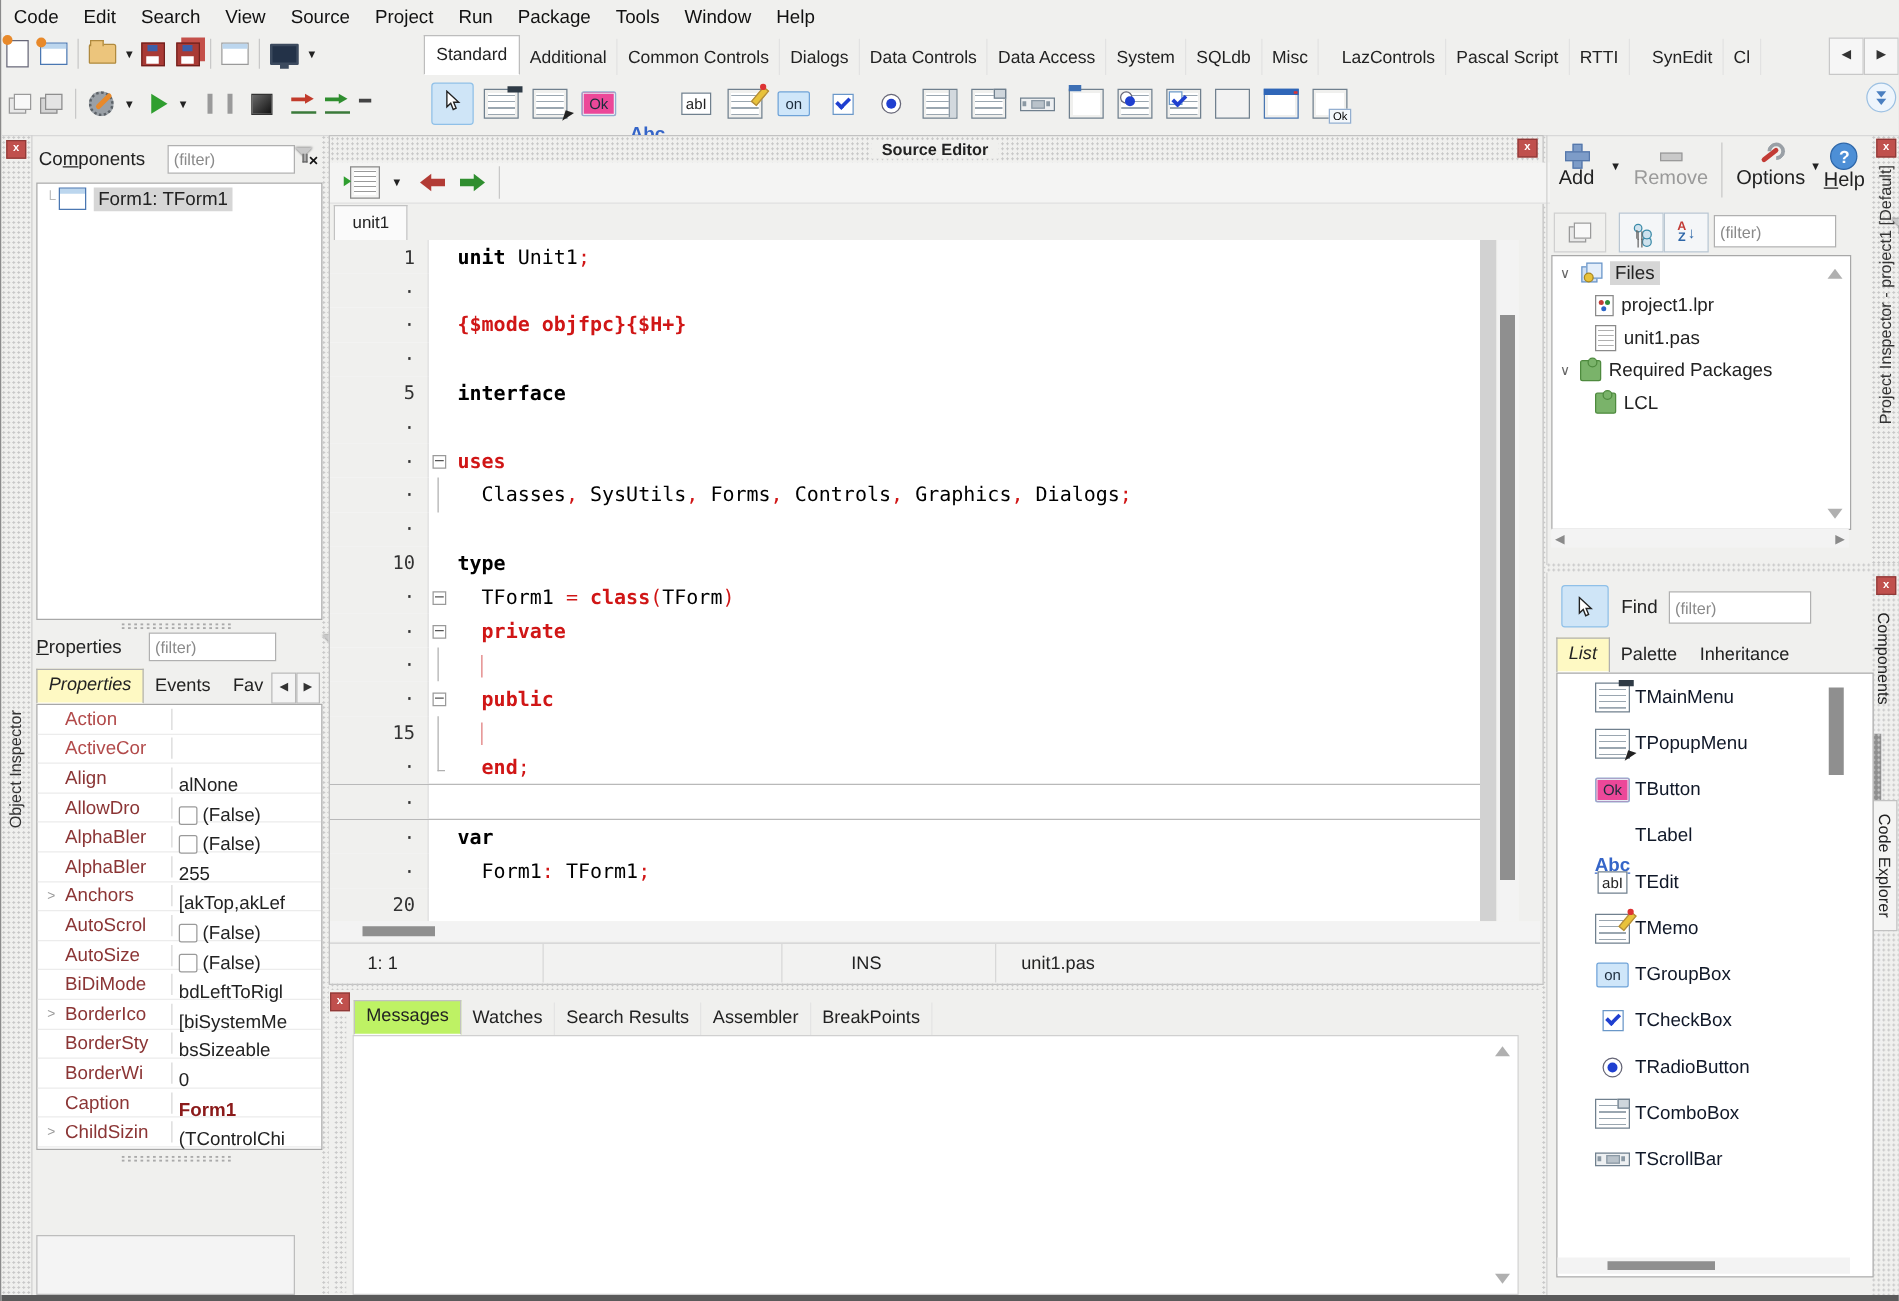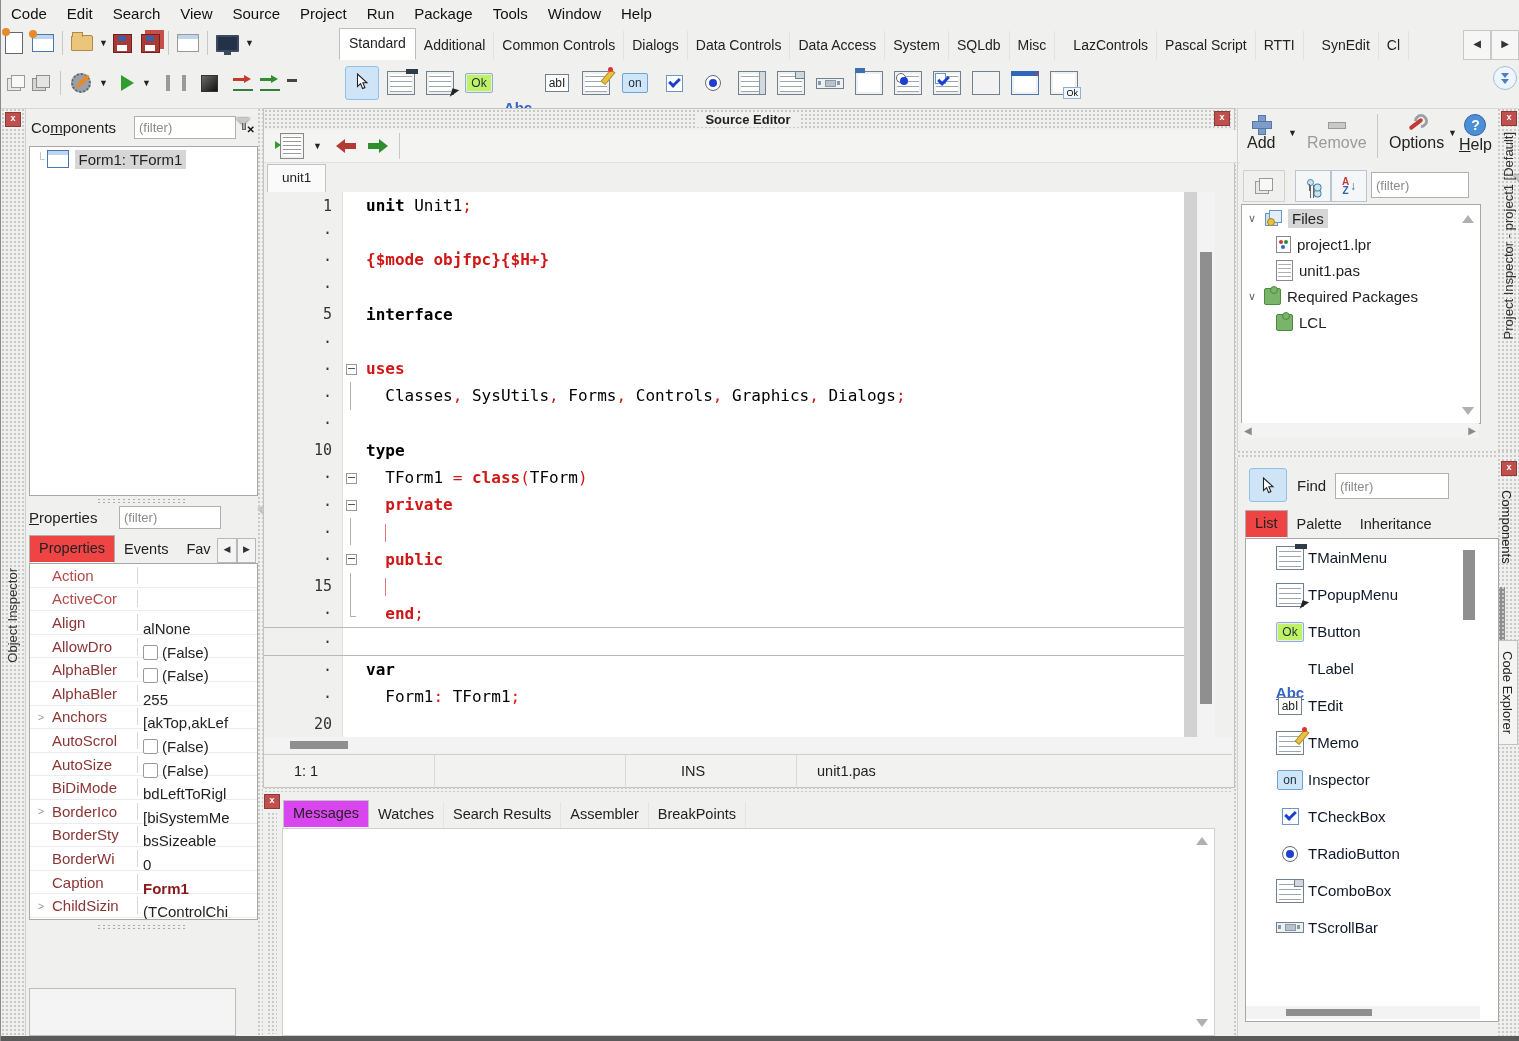--- a/index.html
+++ b/index.html
@@ -56,21 +56,21 @@
   .bigarrow::after{content:"";position:absolute;left:0;top:0;border-top:7px solid transparent;border-bottom:7px solid transparent;border-right:9px solid var(--c);}
   .bigarrow.right::before{left:2px;}
   .bigarrow.right::after{left:auto;right:0;border-right:none;border-left:9px solid var(--c);}
   .jumpic{width:18px;height:20px;background:#fff;border:1px solid #888;background-image:repeating-linear-gradient(#fff 0 3px,#9a9a9a 3px 4px);background-clip:content-box;padding:2px;}
   .jumpic::before{content:"";position:absolute;left:-6px;top:7px;border-top:4px solid transparent;border-bottom:4px solid transparent;border-left:6px solid #2f9e2f;}
   
   .ic{position:relative;display:inline-block;width:22px;height:18px;background:#fff;border:1px solid #70808e;background-image:repeating-linear-gradient(transparent 0 4px,#9aa6b0 4px 5px);background-clip:content-box;padding:2px;}
   .ic-main-menu::before{content:"";position:absolute;right:-4px;top:-3px;width:12px;height:5px;background:#2f3b46;}
   .ic-popup-menu::after{content:"";position:absolute;right:-5px;bottom:-4px;border-top:9px solid #222;border-right:7px solid transparent;transform:rotate(18deg);}
   .tic{display:inline-block;font-size:12px;line-height:1;}
-  .tic-button{border:1px solid #93aecf;background:#bef264;border-radius:2px;padding:3px 5px;color:#1c2c3c;box-shadow:0 0 0 1px #e4ecf4 inset;}
+  .tic-button{border:1px solid #93aecf;background:#ec4899;border-radius:2px;padding:3px 5px;color:#1c2c3c;box-shadow:0 0 0 1px #e4ecf4 inset;}
   .tic-label{color:#3565c8;text-decoration:underline;font-weight:bold;font-size:15px;margin-top:48px;}
   .tic-edit{border:1px solid #70808e;background:#fff;padding:2px 3px;color:#222;}
   .tic-toggle{border:1px solid #6fa3d8;background:#cfe6f9;border-radius:2px;padding:3px 5px;color:#1c2c3c;}
   .ic-check{width:15px;height:15px;background:#fff;border:1px solid #6a97c8;padding:0;background-image:none;}
   .ic-check::after{content:"";position:absolute;left:2px;top:2px;width:8px;height:4px;border-left:3px solid #1f3fd0;border-bottom:3px solid #1f3fd0;transform:rotate(-45deg);}
   .ic-radio{width:14px;height:14px;border-radius:50%;border:1px solid #667;background:#fff;padding:0;background-image:none;}
   .ic-radio::after{content:"";position:absolute;left:3px;top:3px;width:8px;height:8px;background:#1f3fd0;border-radius:50%;}
   .ic-list-box::after{content:"";position:absolute;right:0;top:0;bottom:0;width:5px;background:#d3d9de;border-left:1px solid #8a98a4;}
   .ic-combo-box::before{content:"";position:absolute;right:-1px;top:-1px;width:8px;height:6px;background:#cfd6dc;border:1px solid #70808e;}
   .ic-scroll{width:26px;height:9px;padding:0;background:#eef0f2;background-image:none;}
@@ -103,21 +103,21 @@
   #oi-strip{left:0;top:108px;width:24px;height:928px;border-right:1px solid #d0d0d0;}
   .hlabel{font-size:15px;color:#222;}
   .key{text-decoration:underline;}
   #oi-tree{left:28px;top:146px;width:227px;height:348px;border:1px solid #a8a8a8;background:#fff;}
   .treerow{display:flex;align-items:center;height:24px;padding-left:6px;font-size:15px;color:#222;}
   .connector{color:#b9b9b9;font-size:12px;margin-right:2px;}
   .selbg{background:#d6d6d6;padding:1px 4px;}
   .splitdots{height:6px;width:90px;background-image:radial-gradient(#aaa 1px,transparent 1px);background-size:5px 3px;}
   #oi-tabs{left:28px;top:536px;width:227px;height:27px;display:flex;font-size:14.5px;color:#222;align-items:flex-end;}
   .oitab{padding:4px 9px 6px;}
-  .oitab.active{background:#ef4444;border:1px solid #b0b0b0;border-bottom:1px solid #fff;}
+  .oitab.active{background:#fef9c3;border:1px solid #b0b0b0;border-bottom:1px solid #fff;font-style:italic;}
   .minibtn{width:21px;height:23px;border:1px solid #b9b9b9;background:#f4f4f4;text-align:center;line-height:21px;font-size:9px;color:#333;}
   #oi-grid{left:28px;top:563px;width:227px;height:355px;border:1px solid #a8a8a8;background:#fff;overflow:hidden;}
   .prow{display:flex;align-items:center;height:22.6px;border-bottom:1px solid #ececec;font-size:15px;}
   .pexp{width:22px;color:#9a9a9a;font-size:11px;text-align:center;flex:none;}
   .pname{width:84px;flex:none;color:#8b3535;overflow:hidden;white-space:nowrap;border-right:1px solid #d8d8d8;padding-right:1px;}
   .pname.hot{color:#b24a4a;}
   .pval{padding-left:5px;color:#222;overflow:hidden;white-space:nowrap;display:flex;align-items:center;gap:4px;flex:1;margin-top:12px;}
   .pval.boldred{color:#8b1a1a;font-weight:bold;}
   .cbx{width:13px;height:13px;border:1px solid #9a9a9a;background:#fff;border-radius:2px;flex:none;}
   .oiscroll{position:absolute;right:14px;top:575px;width:13px;height:330px;background:#f0f0f0;}
@@ -148,21 +148,21 @@
   #se-changebar{left:1183px;top:192px;width:13px;height:545px;background:#d2d2d2;}
   #se-vscroll{left:1197px;top:192px;width:17px;height:545px;background:#f3f3f3;}
   #se-vscroll .thumb{position:absolute;left:2px;top:60px;width:12px;height:452px;background:#8f8f8f;}
   #se-hscroll{left:263px;top:737px;width:968px;height:16px;background:#f3f3f3;}
   #se-hscroll .thumb{position:absolute;left:26px;top:4px;width:58px;height:8px;background:#8f8f8f;}
   #se-status{left:263px;top:754px;width:968px;height:31px;border-top:1px solid #d0d0d0;display:flex;align-items:center;font-size:14.5px;color:#222;background:#f2f2f1;}
   .stcell{height:100%;display:flex;align-items:center;border-right:1px solid #d8d8d8;padding-left:30px;}
   
   #msg-tabs{left:282px;top:799px;height:29px;display:flex;align-items:flex-end;font-size:14.5px;color:#222;}
   .mtab{padding:4px 9px 6px;border-right:1px solid #e4e4e4;}
-  .mtab.active{background:#d946ef;border:1px solid #c2c2c2;border-bottom:1px solid #fdfdfd;}
+  .mtab.active{background:#bef264;border:1px solid #c2c2c2;border-bottom:1px solid #fdfdfd;}
   #msg-body{left:281px;top:828px;width:931px;height:206px;background:#fff;border:1px solid #d0d0d0;}
   .scr-arrow{width:0;height:0;border-left:6px solid transparent;border-right:6px solid transparent;position:absolute;}
   .scr-up{border-bottom:8px solid #b0b0b0;}
   .scr-down{border-top:8px solid #b0b0b0;}
   
   #pi-panel{left:1236px;top:108px;width:283px;height:344px;border-left:1px solid #d0d0d0;}
   #pi-strip{left:1496px;top:108px;width:23px;height:344px;}
   .pibtn{display:flex;flex-direction:column;align-items:center;font-size:16px;color:#222;}
   .plus{position:relative;width:20px;height:20px;}
   .plus::before{content:"";position:absolute;left:7px;top:1px;width:6px;height:18px;background:#7d9cc8;border:1px solid #5577aa;}
@@ -710,21 +710,21 @@
       <div class="crow">
         <span class="cicon">
           <span class="ric ic ic-memo"></span>
         </span>
         <span>TMemo</span>
       </div>
       <div class="crow">
         <span class="cicon">
           <span class="tic tic-toggle">on</span>
         </span>
-        <span>Inspector</span>
+        <span>TGroupBox</span>
       </div>
       <div class="crow">
         <span class="cicon">
           <span class="ric ic ic-check"></span>
         </span>
         <span>TCheckBox</span>
       </div>
       <div class="crow">
         <span class="cicon">
           <span class="ric ic ic-radio"></span>

